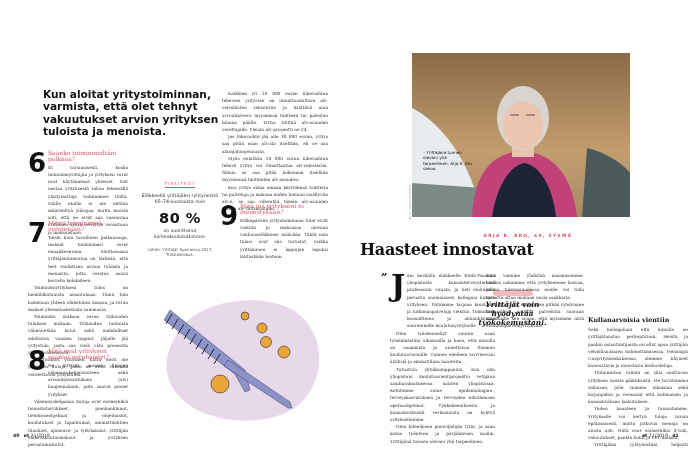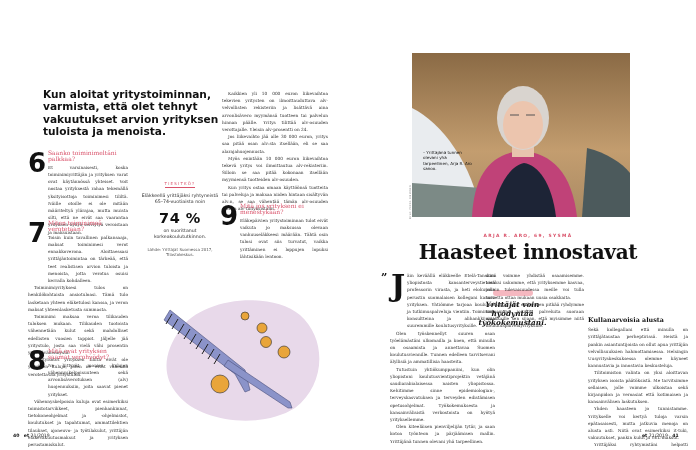--- a/index.html
+++ b/index.html
@@ -13,21 +13,21 @@
   .qtitle { color:#d9526a; font-size:6px; line-height:6.4px; font-family:"DejaVu Serif", serif; }
   .factbox { left:140px; top:170px; width:80px; text-align:center; font-family:"DejaVu Sans", sans-serif; }
   .fact-label { font-size:4px; letter-spacing:1.2px; color:#d9526a; border-bottom:0.5px solid #d9526a; display:inline-block; padding-bottom:1px; }
   .fact-text { font-size:4.7px; line-height:6.4px; color:#333; margin-top:4px; }
   .fact-big { font-size:14.5px; font-weight:bold; color:#111; margin:4px 0 2px; letter-spacing:0.5px; }
   .fact-src { font-size:4px; line-height:5.4px; color:#555; margin-top:6px; }
   .photo { left:412px; top:53px; width:218px; height:164px; overflow:hidden; background:#b7946a; }
   .photo-credit { left:409px; top:185px; font-size:2.4px; color:#888; writing-mode:vertical-rl; transform:rotate(180deg); font-family:"DejaVu Sans", sans-serif; letter-spacing:0.3px; }
   .caption { left:423px; top:150px; width:50px; font-family:"DejaVu Sans", sans-serif; font-size:4.1px; line-height:5.3px; color:#111; }
   .kicker { left:360px; top:233px; width:336px; text-align:center; font-family:"DejaVu Sans", sans-serif; font-weight:bold; font-size:4.4px; letter-spacing:1.3px; color:#d9526a; }
-  .headline { left:360px; top:240px; width:336px; text-align:center; font-family:"DejaVu Serif", serif; font-weight:bold; font-size:20px; color:#111; letter-spacing:-0.3px; }
+  .headline { left:360px; top:240px; width:336px; text-align:left; font-family:"DejaVu Serif", serif; font-weight:bold; font-size:16px; color:#111; letter-spacing:-0.3px; }
   .quote-mark { left:381px; top:271px; font-size:11px; font-weight:bold; color:#111; font-family:"DejaVu Serif", serif; }
   .dropcap { left:391px; top:272px; font-size:30px; font-weight:bold; line-height:28px; color:#111; font-family:"DejaVu Serif", serif; }
   .subhead { font-family:"DejaVu Serif", serif; font-weight:bold; font-size:6.4px; color:#111; margin:5px 0 2px; }
   .pull { left:470px; top:290px; width:85px; text-align:center; }
   .pull-swash { width:40px; height:6px; border-radius:6px; background:#f2a6b0; margin:0 auto 4px; opacity:0.8; }
   .pull-text { font-style:italic; font-weight:bold; font-size:7.3px; line-height:9px; color:#111; font-family:"DejaVu Serif", serif; }
   .footer { font-family:"DejaVu Sans", sans-serif; font-size:4.6px; color:#333; }
   .footer b { font-weight:bold; color:#111; }
 </style>
 </head>
@@ -59,21 +59,21 @@
   <div class="qtitle" style="margin-left:20px;">Mitä ovat yrityksen saamat verohyödyt?</div>
   <div class="body-text" style="margin-top:1px;">
     <p class="first" style="padding-left:20px;">Ne liittyvät monien kulujen vähennyskelpoisuuteen sekä arvonlisäverotuksen (alv) huojennuksiin, joita saavat pienet yritykset.</p>
     <p>Vähennyskelpoisia kuluja ovat esimerkiksi toimistotarvikkeet, pienhankinnat, tietokoneohjelmat ja -ohjelmistot, koulutukset ja tapahtumat, ammattilehtien tilaukset, ajoneuvo- ja työtilakulut, yrittäjän eläkevakuutusmaksut ja yrityksen perustamiskulut.</p>
   </div>
 </div>
 
 <div class="abs factbox">
   <div class="fact-label">TIESITKÖ?</div>
   <div class="fact-text">Eläkkeellä yrittäjäksi ryhtyneistä 65–74-vuotiaista noin</div>
-  <div class="fact-big">74 %</div>
+  <div class="fact-big">80 %</div>
   <div class="fact-text" style="margin-top:0;">on suorittanut korkeakoulututkinnon.</div>
   <div class="fact-src">Lähde: Yrittäjät Suomessa 2017, Tilastokeskus.</div>
 </div>
 
 <div class="abs body-text" style="left:222px; top:90px; width:106px;">
   <p>Kaikkien yli 10 000 euron liikevaihtoa tekevien yritysten on ilmoittauduttava alv-velvollisten rekisteriin ja lisättävä aina arvonlisävero myymänsä tuotteen tai palvelun hinnan päälle. Yritys tilittää alv-osuuden verottajalle. Yleisin alv-prosentti on 24.</p>
   <p>Jos liikevaihto jää alle 30 000 euron, yritys saa pitää osan alv:sta itsellään, eli se saa alarajahuojennusta.</p>
   <p>Myös enintään 10 000 euron liikevaihtoa tekevä yritys voi ilmoittautua alv-rekisteriin. Silloin se saa pitää kokonaan itsellään myymiensä tuotteiden alv-osuuden.</p>
   <p>Kun yritys ostaa omaan käyttöönsä tuotteita tai palveluja ja maksaa niiden hintaan sisältyvän alv:n, se saa vähentää tämän alv-osuuden omista alv-tilityksistään.</p>
 </div>
@@ -162,21 +162,21 @@
   <div class="pull-text">Yrittäjät voin hyödyntää työkokemustani.</div>
 </div>
 
 <div class="abs body-text" style="left:486px; top:272px; width:98px;">
   <p class="first">siinä voimme yhdistää osaamisemme. Lisäksi uskomme, että yrityksemme kasvaa, jolloin tulevaisuudessa meille voi tulla tarvetta ottaa mukaan uusia osakkaita.</p>
   <p>Saattaa olla, että ennen pitkää ryhdymme tarjoamaan joitakin palveluita suoraan asiakkaille sen sijaan, että myisimme niitä koulutuspalveluyrityksille.</p>
 </div>
 
 <div class="abs body-text" style="left:588px; top:272px; width:100px;">
   <div style="height:40px;"></div>
-  <div class="subhead">Kullanarvoisia alusta</div>
+  <div class="subhead">Kullanarvoisia vientiin</div>
   <p class="first">Sekä kollegallani että minulla on yrittäjätaustaa perheptirissä. Heistä ja pankin asiantuntijoista on ollut apua yrittäjän velvollisuuksien hahmottamisessa. Helsingin Uusyrityskeskuksessa olemme käyneet kannustavia ja innostavia keskusteluja.</p>
   <p>Tilitoimiston valinta on yksi aloittavan yrityksen isoista päätöksistä. Me tarvitsimme sellaisen, jolle voimme ulkoistaa sekä kirjanpidon ja veroasiat että kotimaisen ja kansainvälisen laskutuksen.</p>
   <p>Yhden haasteen jo tunnistamme. Yritykselle voi kertyä tuloja varsin epätasaisesti, mutta jatkuvia menoja on alusta asti. Niitä ovat esimerkiksi it-tuki, vakuutukset, pankin kulut ja YEL-maksut.</p>
   <p><span>Yrittäjäksi ryhtymistäni helpotti ratkaisevasti se, että minulla on eläketuloja.</span> </p>
 </div>
 
 <div class="abs footer" style="left:642px; top:433px;">
   <b>et</b>
   <span>21/2019</span>
   &nbsp;&nbsp;<b>41</b>

